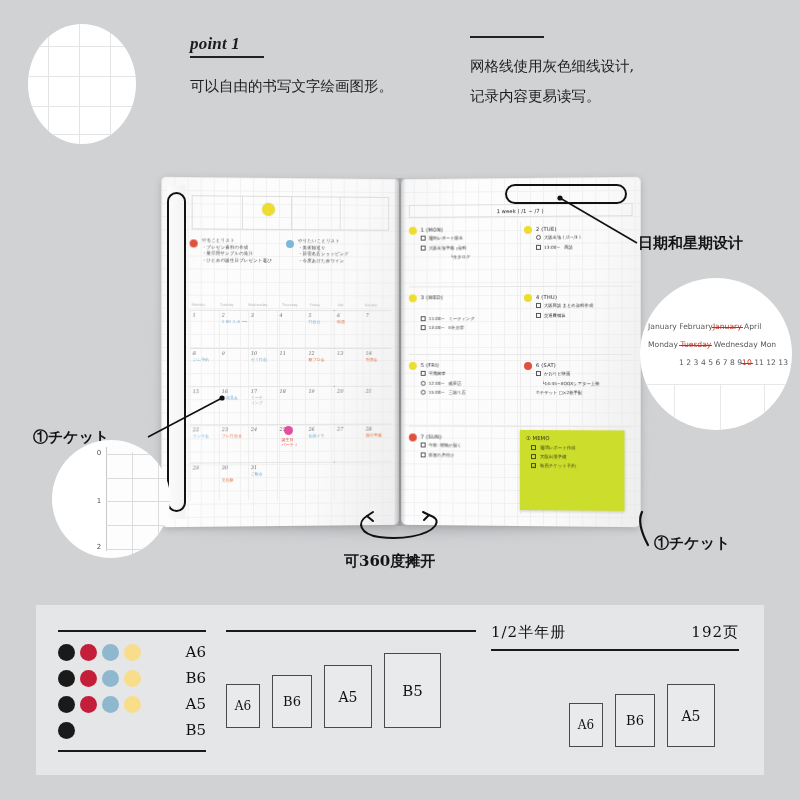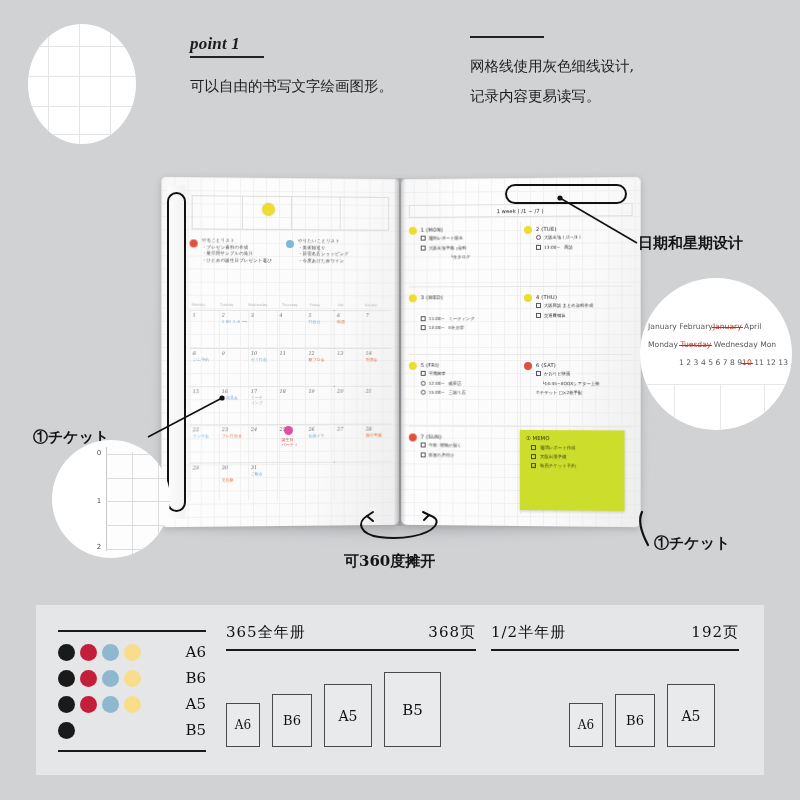--- a/index.html
+++ b/index.html
@@ -531,24 +531,20 @@
         <span class="sw-label">A5</span>
       </div>
       <div class="swatch-row" style="margin-top:4px;">
         <span class="sw" style="background:#1a1a1a;"></span>
         <span class="sw-label">B5</span>
       </div>
       <div class="rule" style="margin-top:9px;"></div>
     </div>
 
     <div style="position:absolute;left:190px;top:18px;width:250px;">
-      <div style="display:flex;justify-content:space-between;align-items:baseline;">
-        <span class="sec-title">365全年册</span>
-        <span class="sec-title">368页</span>
-      </div>
       <div class="rule" style="margin-top:7px;"></div>
       <div class="sizes" style="margin-top:16px;height:80px;">
         <div class="size-box" style="width:34px;height:44px;font-size:12px;">A6</div>
         <div class="size-box" style="width:40px;height:53px;font-size:13px;">B6</div>
         <div class="size-box" style="width:48px;height:63px;font-size:14px;">A5</div>
         <div class="size-box" style="width:57px;height:75px;font-size:15px;">B5</div>
       </div>
     </div>
 
     <div style="position:absolute;left:455px;top:18px;width:248px;">

